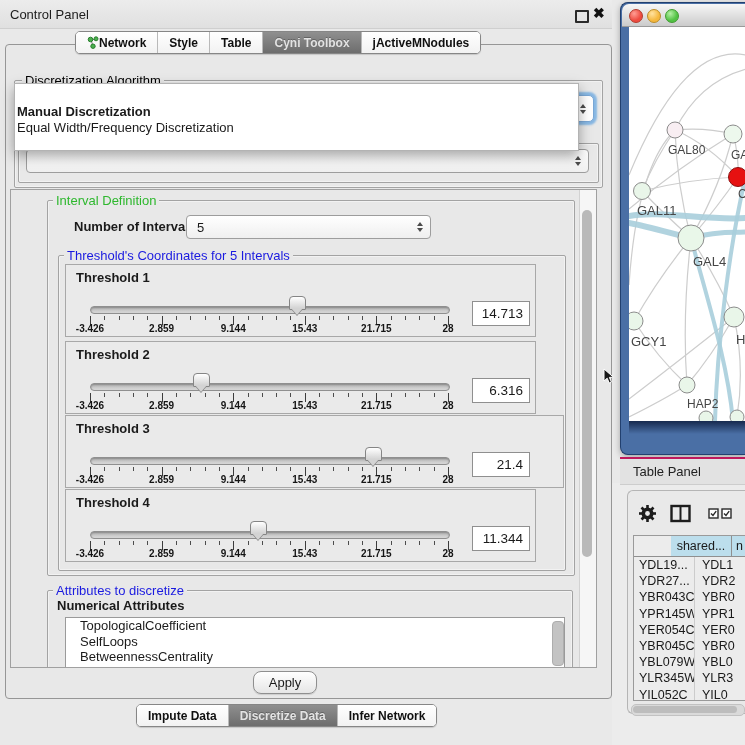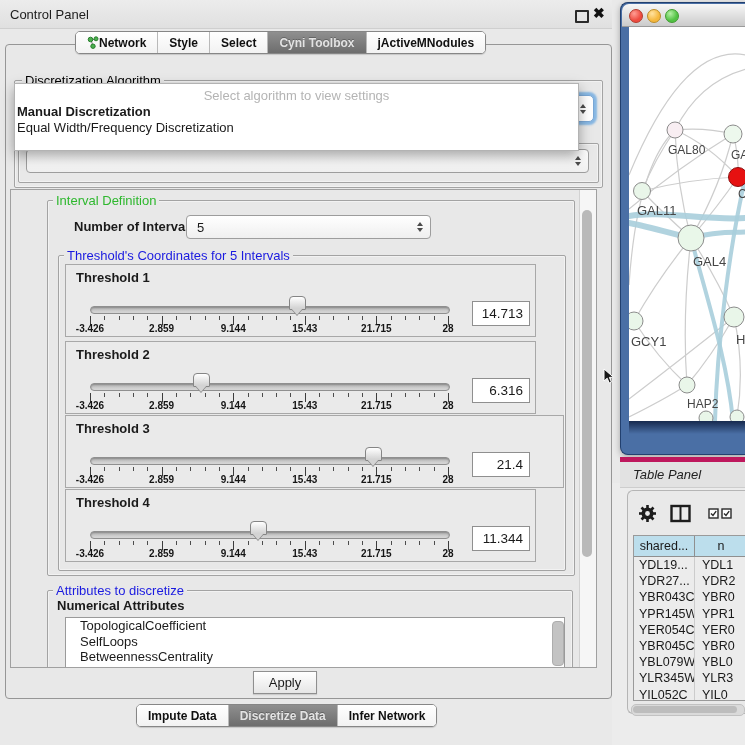--- a/index.html
+++ b/index.html
@@ -57,45 +57,45 @@
   .tick.major{height:9px;background:#3c3c3c;}
   .ticks{position:absolute;left:24px;top:51px;width:358px;height:10px;}
   .tlab{position:absolute;top:58px;transform:translateX(-50%);font-size:10px;font-weight:bold;color:#141414;white-space:nowrap;}
   .tval{position:absolute;left:406px;top:36px;width:50px;height:23px;background:#fff;border:1px solid #8f8f8f;
         font-size:13.5px;text-align:right;line-height:23px;padding-right:6px;}
   
   .attrlist{position:absolute;left:54px;top:427px;width:498px;height:50px;background:#fff;border:1px solid #9a9a9a;overflow:hidden;}
   .litem{font-size:13px;height:15.5px;line-height:15.5px;padding-left:14px;white-space:nowrap;}
   .lsb{position:absolute;left:541px;top:431px;width:10px;height:43px;background:#c3c3c3;border-radius:4px;border:1px solid #adadad;}
   
-  .btn{position:absolute;height:21px;border:1px solid #8f8f8f;border-radius:0;background:linear-gradient(#ffffff,#e6e6e6);
+  .btn{position:absolute;height:21px;border:1px solid #8f8f8f;border-radius:8px;background:linear-gradient(#ffffff,#e6e6e6);
        font-size:13px;text-align:center;line-height:21px;box-shadow:0 1px 1px rgba(0,0,0,.12);}
   
   .netwin{position:absolute;left:620px;top:2px;width:125px;height:451px;background:#4a6fa5;
           border-radius:8px 0 0 8px;border:1px solid #22406f;border-right:none;box-shadow:0 2px 6px rgba(0,0,0,.3);}
   .nettitle{position:absolute;left:1px;top:1px;right:0;height:22px;border-radius:7px 0 0 0;
           background:linear-gradient(#f7f7f7,#cbcbcb);border-bottom:1px solid #9a9a9a;}
   .tl{position:absolute;top:5px;width:12px;height:12px;border-radius:50%;}
   .tl.red{left:7px;background:radial-gradient(circle at 35% 30%,#ff9e94,#ee4b40 60%);border:1px solid #b23a2c;}
   .tl.yel{left:25px;background:radial-gradient(circle at 35% 30%,#ffe2a0,#f5b83e 60%);border:1px solid #bb8c26;}
   .tl.grn{left:43px;background:radial-gradient(circle at 35% 30%,#b4f0a4,#52c244 60%);border:1px solid #3f9a30;}
   .netcanvas{position:absolute;left:8px;top:24px;width:117px;height:394px;background:#fff;overflow:hidden;}
   .netshadow{position:absolute;left:8px;top:418px;width:117px;height:13px;background:linear-gradient(#16294e,#4a6fa5);}
   
   .tp-header{position:absolute;left:620px;top:457px;width:125px;height:25px;background:#e2e2e2;
-             border-top:5px solid #be185d;border-bottom:1px solid #cdcdcd;font-style:italic;}
+             border-top:2px solid #be185d;border-bottom:1px solid #cdcdcd;}
   .tp-header span{position:absolute;left:13px;top:5px;font-size:13px;color:#222;}
   .tp-bg{position:absolute;left:612px;top:483px;width:133px;height:262px;background:#ececec;}
   .tp-body{position:absolute;left:627px;top:490px;width:118px;height:222px;background:#e9e9e9;
            border:1px solid #b5b5b5;border-right:none;border-radius:6px 0 0 6px;}
   .ttable{position:absolute;left:5px;top:44px;width:113px;height:164px;background:#ececec;border:1px solid #9a9a9a;
           border-right:none;overflow:hidden;}
   .thead{display:flex;height:20px;border-bottom:1px solid #8f8f8f;}
   .thead .hc{background:#bcdeec;font-size:12.5px;line-height:20px;text-align:center;box-sizing:border-box;}
-  .thead .hc1{width:61px;border-right:1px solid #8f8f8f;}
+  .thead .hc1{width:61px;border-right:1px solid #8f8f8f;margin-left:37px;}
   .thead .hc2{flex:1;}
   .trow{display:flex;height:16.2px;font-size:12.5px;line-height:16.2px;}
   .trow .c1{width:61px;padding-left:5px;box-sizing:border-box;border-right:1px solid #cccccc;white-space:nowrap;overflow:hidden;}
   .trow .c2{padding-left:7px;white-space:nowrap;overflow:hidden;}
   .hsb{position:absolute;left:3px;top:213px;width:112px;height:10px;background:#dadada;border:1px solid #c2c2c2;border-radius:5px;}
   .hsb i{position:absolute;left:1px;top:1px;width:104px;height:7px;background:#bdbdbd;border-radius:4px;display:block;}
   .ticon{position:absolute;top:13px;}
   
   .b{font-weight:bold;}
 </style>
@@ -120,21 +120,21 @@
           <circle cx="3.5" cy="3.5" r="2.3" fill="#49b04d" stroke="#2b7d2f"></circle>
           <circle cx="9" cy="2.8" r="2" fill="#49b04d" stroke="#2b7d2f"></circle>
           <circle cx="6" cy="10.2" r="2.2" fill="#49b04d" stroke="#2b7d2f"></circle>
         </svg>
         <span>Network</span>
       </div>
       <div class="tab">
         <span>Style</span>
       </div>
       <div class="tab">
-        <span>Select</span>
+        <span>Table</span>
       </div>
       <div class="tab active">
         <span>Cyni Toolbox</span>
       </div>
       <div class="tab">
         <span>jActiveMNodules</span>
       </div>
     </div>
 
   <div class="group" style="left:14px;top:80px;width:587px;height:106px;"></div>
@@ -150,21 +150,20 @@
   <div class="group" style="left:18px;top:143px;width:579px;height:38px;"></div>
   <span class="glabel" style="left:23px;top:136px;color:#1c1c1c;">Table Data</span>
   <div class="combo" style="left:26px;top:149px;width:563px;height:24px;">
     <span class="arrows">
         <i class="up"></i>
         <i class="dn"></i>
       </span>
   </div>
 
   <div class="popup">
-    <div class="hint">Select algorithm to view settings</div>
     <div class="opt sel" style="top:20px;">Manual Discretization</div>
     <div class="opt" style="top:36px;">Equal Width/Frequency Discretization</div>
   </div>
 
   <div class="viewport">
 
     <div class="group" style="left:36px;top:10px;width:526px;height:374px;"></div>
     <span class="glabel" style="left:42px;top:3px;color:#2eb82e;">Interval Definition</span>
 
     <span class="abs b" style="left:63px;top:29px;font-size:13px;">Number of Intervals</span>

